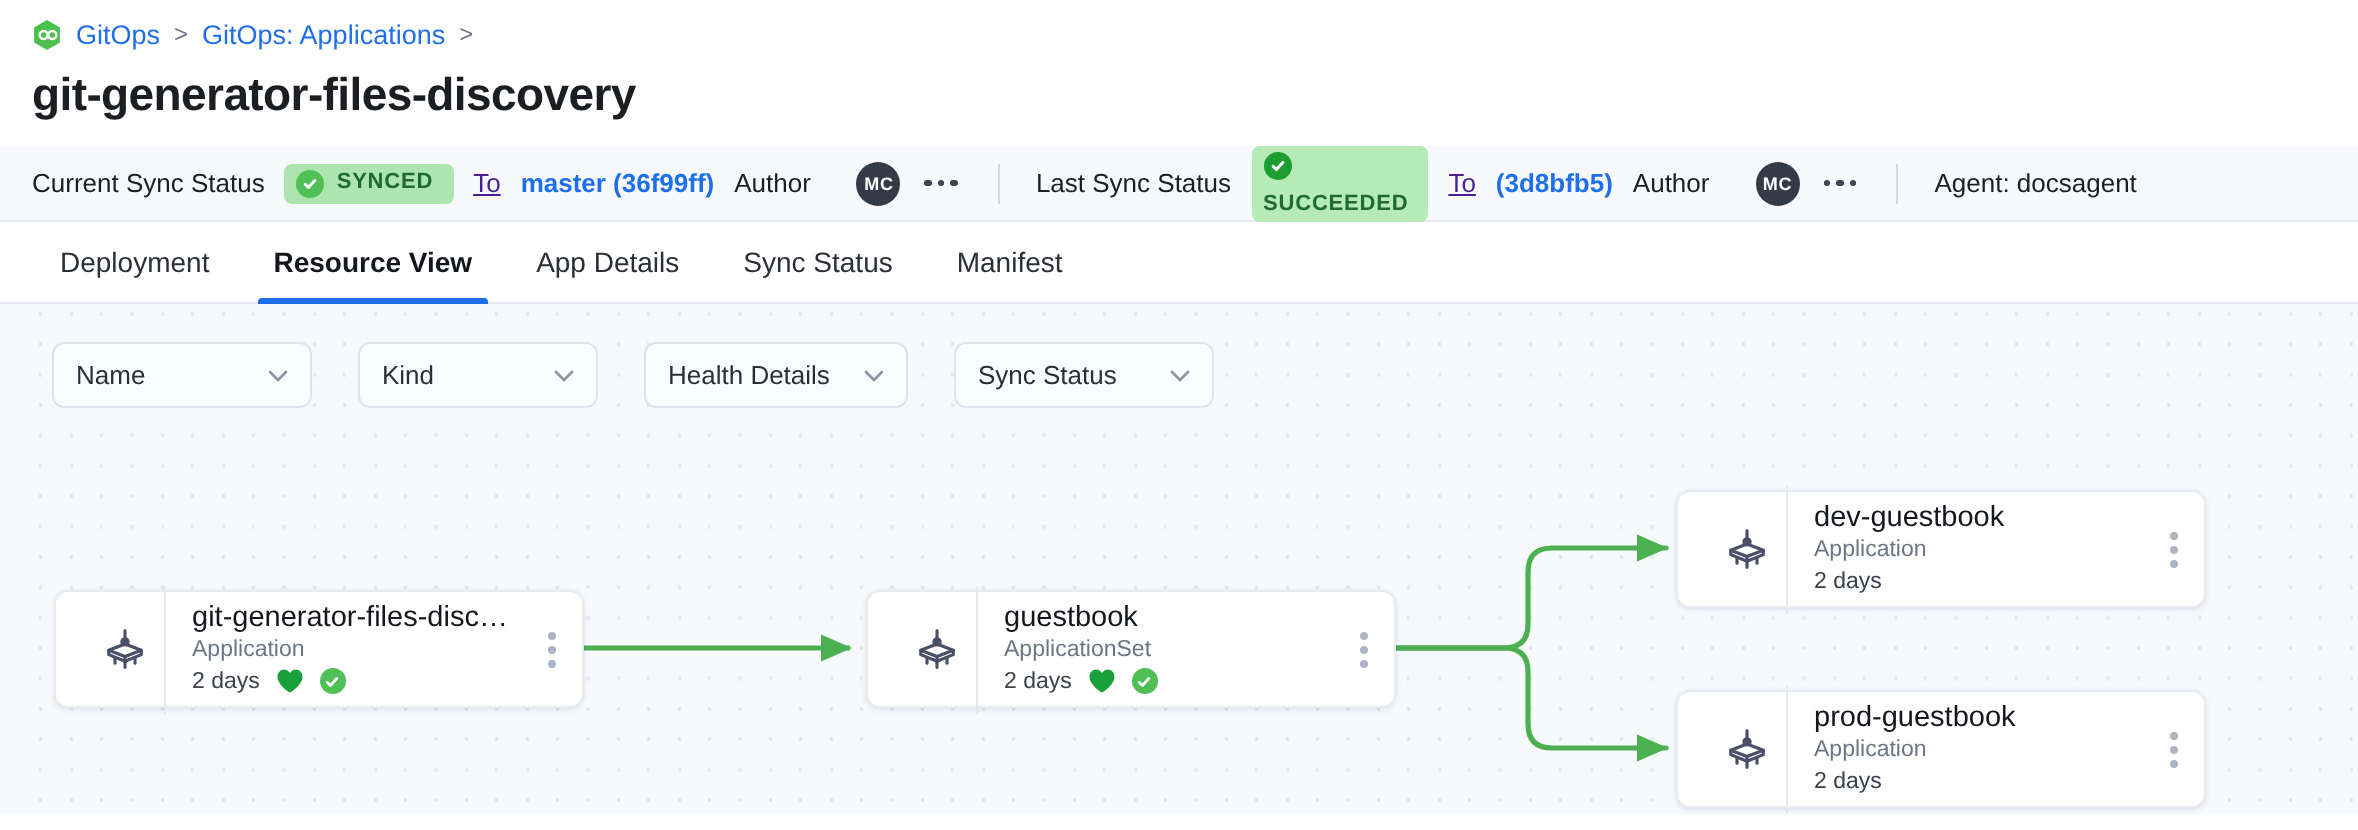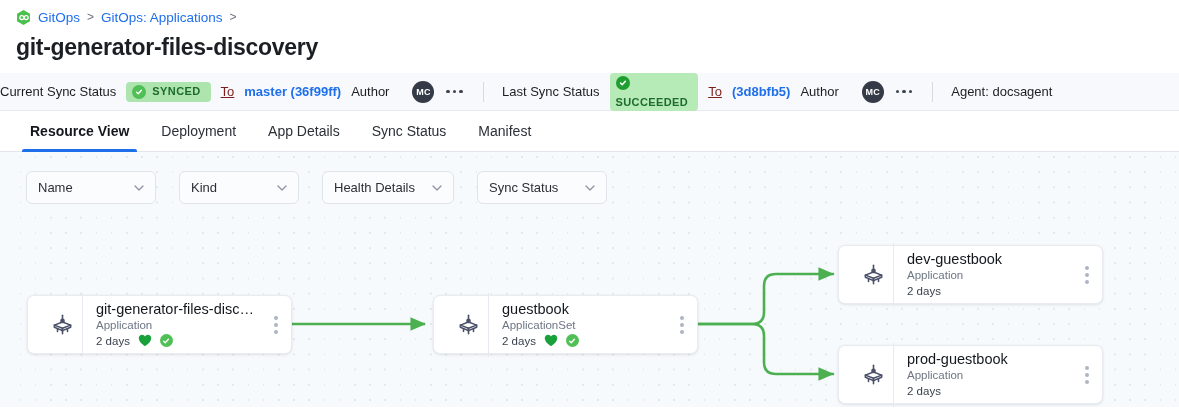--- a/index.html
+++ b/index.html
@@ -34,20 +34,21 @@
     letter-spacing: -0.3px;
   }
 
   
   .status-bar {
     margin-top: 12px;
     height: 38px;
     background: #f7f9fc;
     border-bottom: 1px solid #e6e9ef;
     display: flex; align-items: center;
+    padding-left: 16px;
     font-size: 13px; color: #1b1f24;
     gap: 10px;
   }
   .status-group { display: flex; align-items: center; gap: 10px; }
   .status-label { color: #1b1f24; white-space: nowrap; }
   .badge {
     display: inline-flex; gap: 6px;
     padding: 3px 10px 3px 6px;
     border-radius: 4px;
     font-size: 11px; font-weight: bold; letter-spacing: 0.4px;
@@ -56,21 +57,21 @@
   .badge.synced { background: #aee5ae; color: #1e6b2e; }
   .badge.succeeded { background: #b6eab6; color: #1e6b2e; flex-direction: column; }
   .chk {
     width: 14px; height: 14px; border-radius: 50%;
     display: inline-flex; align-items: center; justify-content: center;
     flex: 0 0 14px;
   }
   .chk.light { background: #4fbf56; }
   .chk.dark  { background: #1e9e30; }
   .chk svg { display: block; }
-  .to-word { color: #7f1d1d; text-decoration: underline; }
+  .to-word { color: #4c1d95; text-decoration: underline; }
   .rev-link { color: #1f6feb; font-weight: bold; cursor: pointer; }
   .avatar {
     width: 22px; height: 22px; border-radius: 50%;
     background: #353a47; color: #fff;
     font-size: 9px; font-weight: bold; letter-spacing: .3px;
     display: flex; align-items: center; justify-content: center;
     flex: 0 0 22px; cursor: pointer; margin-left: 13px;
   }
   .kebab-h {
     display: inline-flex; gap: 3px; align-items: center;
@@ -249,22 +250,22 @@
         <i></i>
       </span>
   </div>
 
   <span class="vsep"></span>
 
   <span class="agent-text">Agent:  docsagent</span>
 </div>
 
 <div class="tabs">
+  <div class="tab">Deployment</div>
   <div class="tab active">Resource View</div>
-  <div class="tab">Deployment</div>
   <div class="tab">App Details</div>
   <div class="tab">Sync Status</div>
   <div class="tab">Manifest</div>
 </div>
 
 <div class="canvas">
 
   <div class="filters">
     <div class="filter" style="width:130px">
       <span class="lbl">Name</span>

